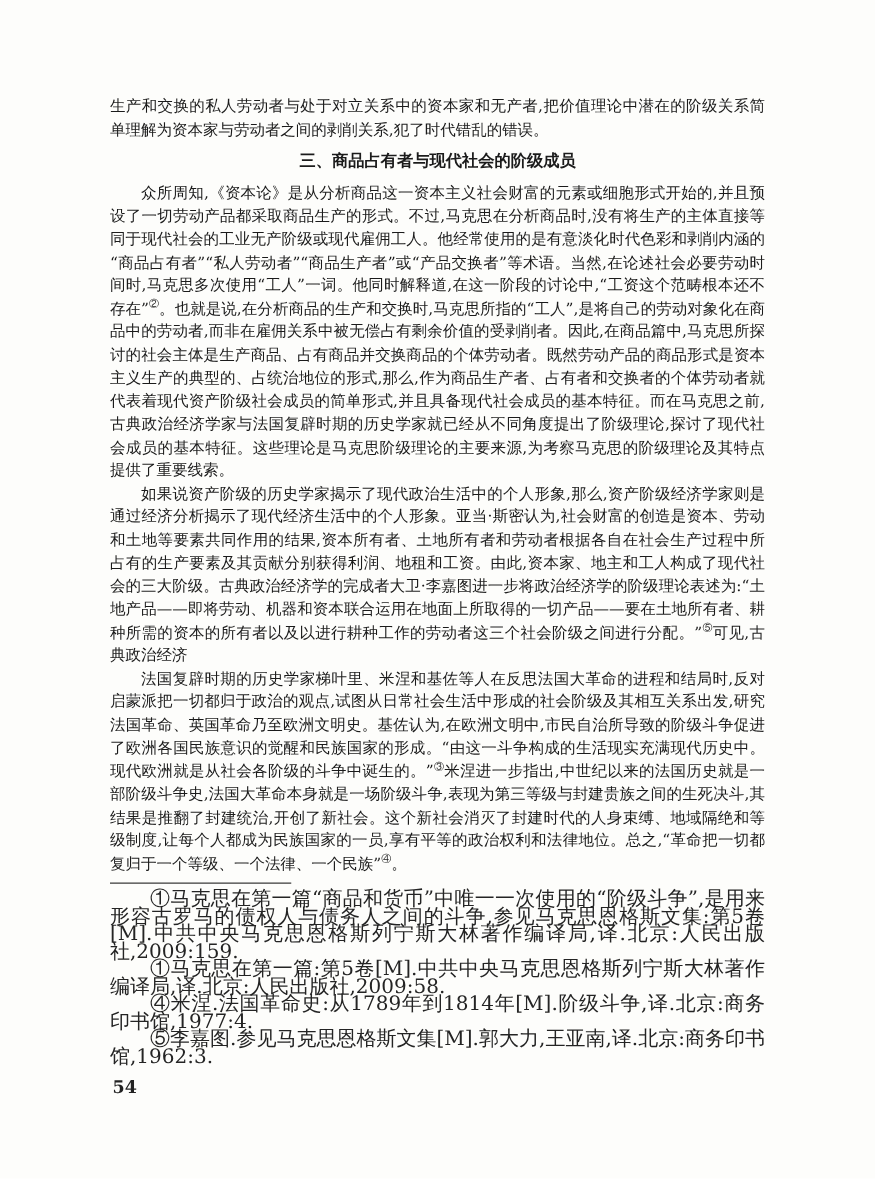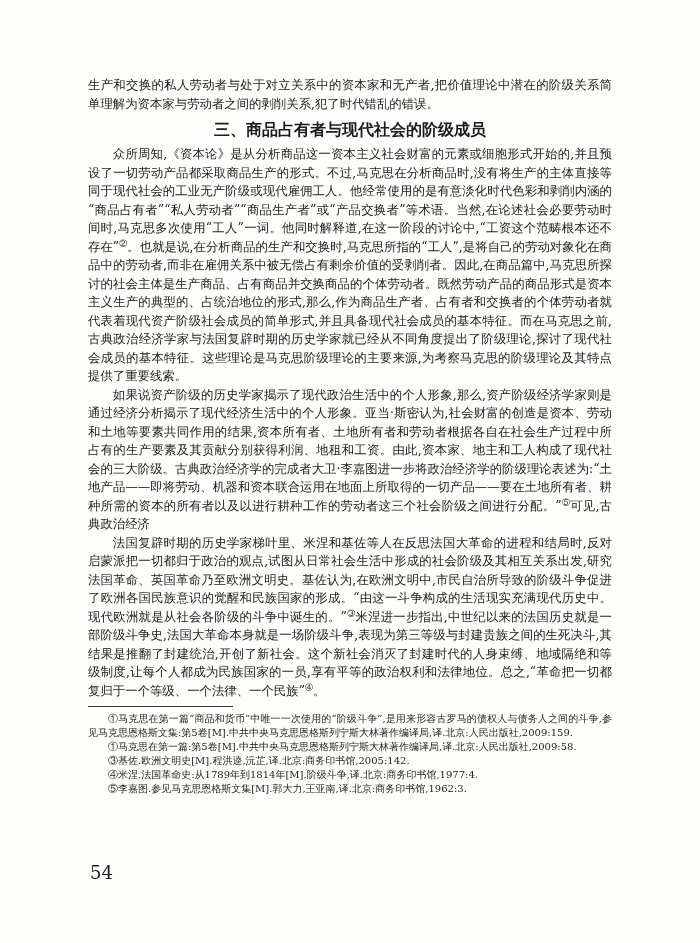--- a/index.html
+++ b/index.html
@@ -22,52 +22,53 @@
     margin: 0;
     font-size: 12.4px;
     line-height: 18.5px;
     text-align: justify;
     text-indent: 2em;
   }
   .body-text p.continuation {
     text-indent: 0;
   }
   .section-heading {
-    font-size: 16px;
+    font-size: 13px;
     font-weight: 700;
     text-align: center;
     line-height: 19px;
     margin: 7px 0 6px 0;
   }
   sup {
     font-size: 8px;
     line-height: 0;
   }
   .footnote-separator {
     width: 145px;
     border-top: 1px solid #3a3a3a;
     margin-top: 6px;
   }
   .footnotes {
     padding-top: 5px;
   }
   .footnotes p {
     margin: 0;
-    font-size: 10px;
+    font-size: 16px;
     line-height: 14px;
     text-align: justify;
     text-indent: 2em;
     color: #242424;
   }
   .page-number {
     position: absolute;
     left: 90px;
     top: 862px;
-    font-size: 18px;
+    font-size: 14px;
     color: #222222;
+    font-weight: bold;
   }
 </style>
 </head>
 <body>
 
 <div class="page">
 
   <div class="body-text">
     <p class="continuation">生产和交换的私人劳动者与处于对立关系中的资本家和无产者,把价值理论中潜在的阶级关系简单理解为资本家与劳动者之间的剥削关系,犯了时代错乱的错误。</p>
 
@@ -79,20 +80,19 @@
     <p>如果说资产阶级的历史学家揭示了现代政治生活中的个人形象,那么,资产阶级经济学家则是通过经济分析揭示了现代经济生活中的个人形象。亚当·斯密认为,社会财富的创造是资本、劳动和土地等要素共同作用的结果,资本所有者、土地所有者和劳动者根据各自在社会生产过程中所占有的生产要素及其贡献分别获得利润、地租和工资。由此,资本家、地主和工人构成了现代社会的三大阶级。古典政治经济学的完成者大卫·李嘉图进一步将政治经济学的阶级理论表述为:“土地产品——即将劳动、机器和资本联合运用在地面上所取得的一切产品——要在土地所有者、耕种所需的资本的所有者以及以进行耕种工作的劳动者这三个社会阶级之间进行分配。”<sup>⑤</sup>可见,古典政治经济</p>
 
     <p>法国复辟时期的历史学家梯叶里、米涅和基佐等人在反思法国大革命的进程和结局时,反对启蒙派把一切都归于政治的观点,试图从日常社会生活中形成的社会阶级及其相互关系出发,研究法国革命、英国革命乃至欧洲文明史。基佐认为,在欧洲文明中,市民自治所导致的阶级斗争促进了欧洲各国民族意识的觉醒和民族国家的形成。“由这一斗争构成的生活现实充满现代历史中。现代欧洲就是从社会各阶级的斗争中诞生的。”<sup>③</sup>米涅进一步指出,中世纪以来的法国历史就是一部阶级斗争史,法国大革命本身就是一场阶级斗争,表现为第三等级与封建贵族之间的生死决斗,其结果是推翻了封建统治,开创了新社会。这个新社会消灭了封建时代的人身束缚、地域隔绝和等级制度,让每个人都成为民族国家的一员,享有平等的政治权利和法律地位。总之,“革命把一切都复归于一个等级、一个法律、一个民族”<sup>④</sup>。</p>
   </div>
 
   <div class="footnote-separator"></div>
 
   <div class="footnotes">
     <p>①马克思在第一篇“商品和货币”中唯一一次使用的“阶级斗争”,是用来形容古罗马的债权人与债务人之间的斗争,参见马克思恩格斯文集:第5卷[M].中共中央马克思恩格斯列宁斯大林著作编译局,译.北京:人民出版社,2009:159.</p>
     <p>①马克思在第一篇:第5卷[M].中共中央马克思恩格斯列宁斯大林著作编译局,译.北京:人民出版社,2009:58.</p>
-    <p>③基佐.欧洲文明史[M].程洪逵,沅芷,译.北京:商务印书馆,2005:142.</p>
     <p>④米涅.法国革命史:从1789年到1814年[M].阶级斗争,译.北京:商务印书馆,1977:4.</p>
     <p>⑤李嘉图.参见马克思恩格斯文集[M].郭大力,王亚南,译.北京:商务印书馆,1962:3.</p>
   </div>
 
   <div class="page-number">54</div>
 
 </div>
 
 </body></html>

